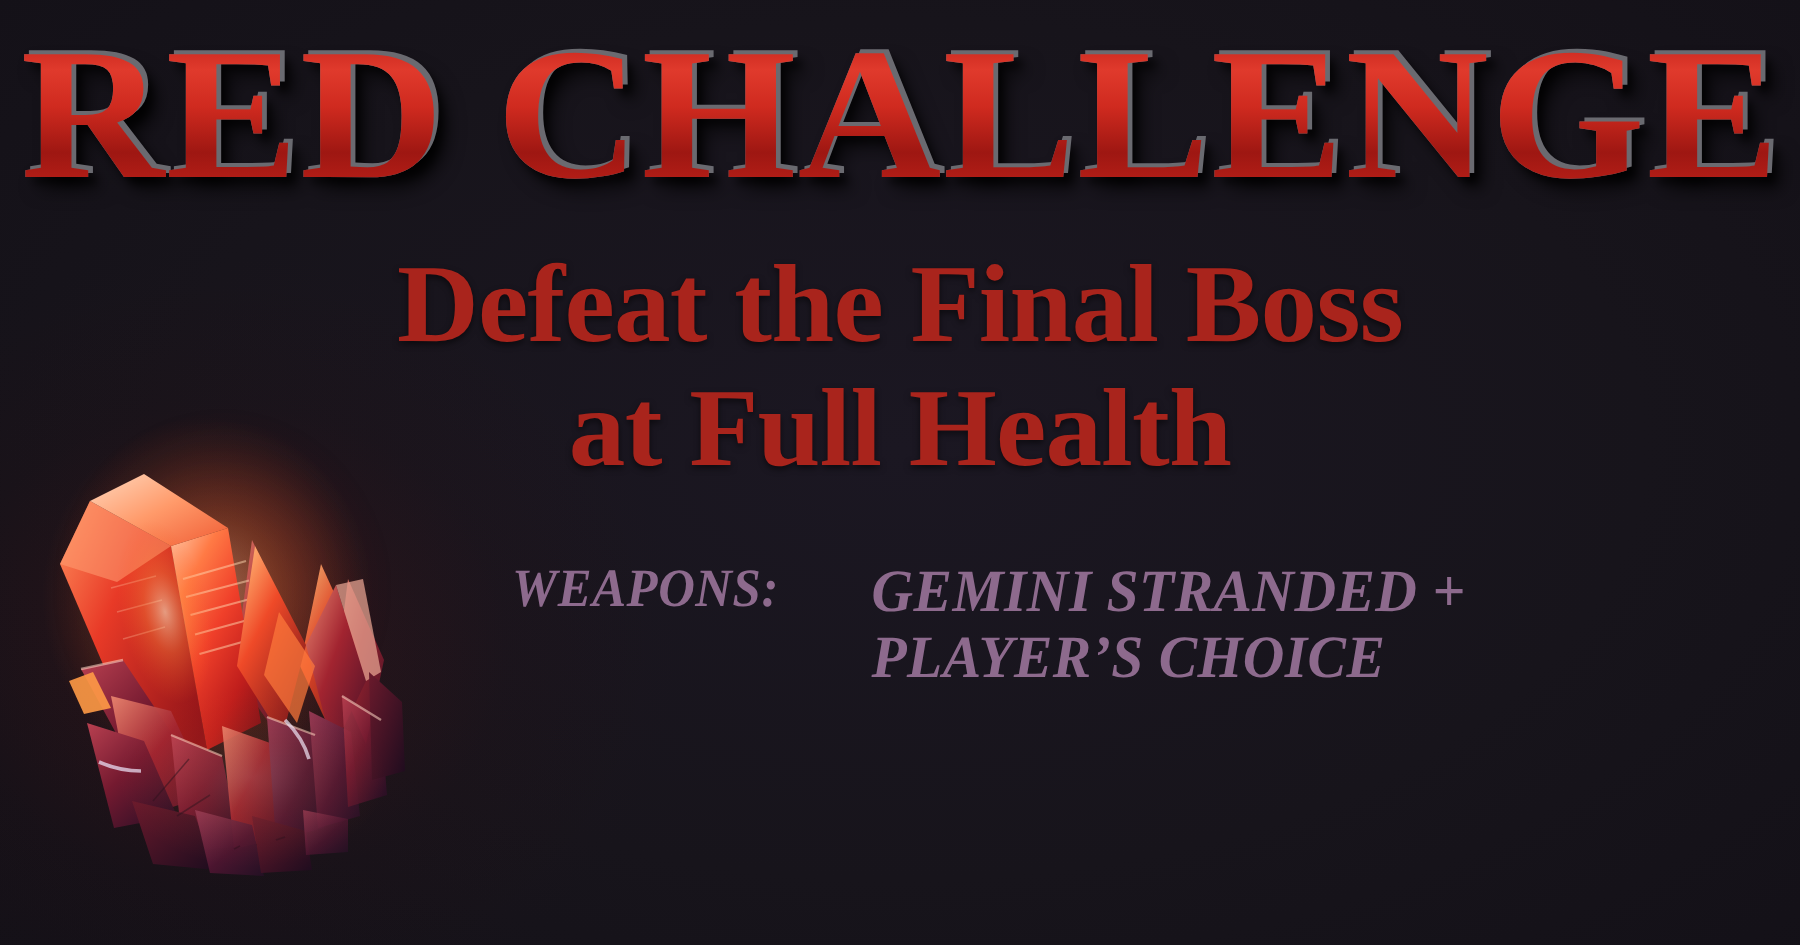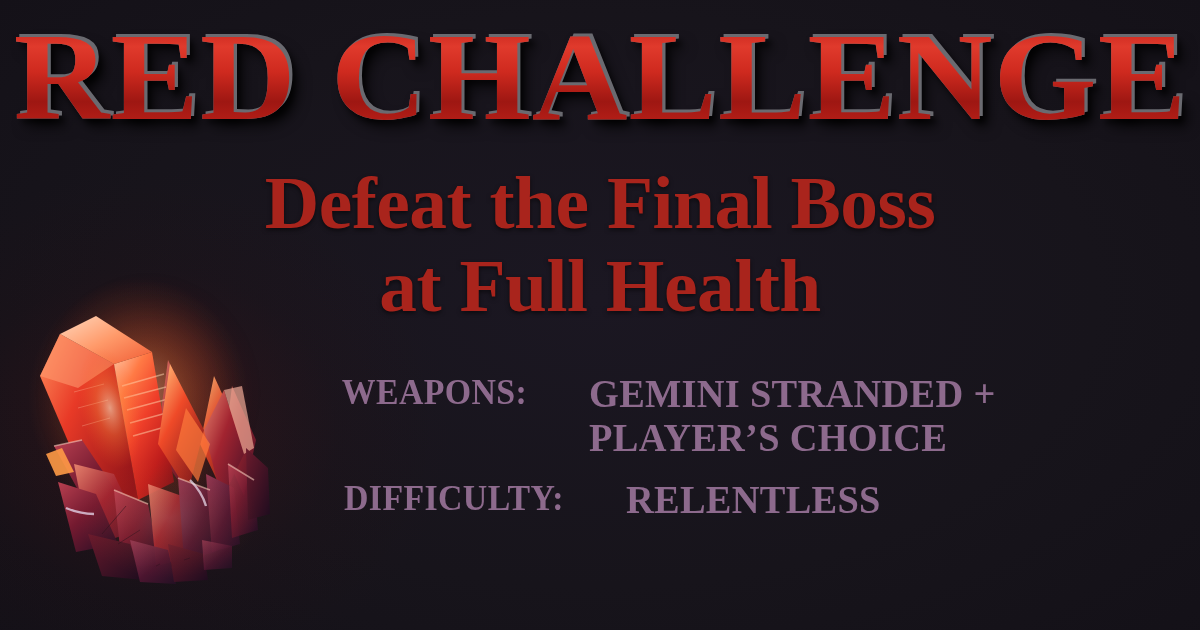--- a/index.html
+++ b/index.html
@@ -97,20 +97,21 @@
   .details {
     position: absolute;
     left: 330px;
     top: 372px;
     width: 560px;
   }
   .detail-row {
     display: flex;
     align-items: flex-start;
     margin-bottom: 14px;
+    font-style: italic;
   }
   .detail-row.r-weapons { margin-bottom: 18px; }
   .detail-label {
     width: 272px;
     text-align: right;
     padding-right: 0px;
     color: #8d6a8d;
     font-family: "Liberation Serif", "DejaVu Serif", serif;
     font-weight: bold;
     font-size: 36px;
@@ -175,26 +176,20 @@
   <div class="details">
 
     <div class="detail-row r-weapons">
       <span class="detail-label">WEAPONS:</span>
       <span class="detail-value">
         <span class="vline">GEMINI STRANDED +</span>
         <span class="vline">PLAYER’S CHOICE</span>
       </span>
     </div>
 
-    <div class="detail-row r-difficulty">
-      <span class="detail-label">DIFFICULTY:</span>
-      <span class="detail-value">
-        <span class="vline">RELENTLESS</span>
-      </span>
-    </div>
 
 
   </div>
 
   <div class="crystal">
     <div class="crystal-glow"></div>
     <svg width="300" height="330" viewBox="0 0 300 330">
       <defs>
         <linearGradient id="gMain" x1="0.15" y1="0" x2="0.9" y2="1">
           <stop offset="0%" stop-color="#ffb48e"></stop>

